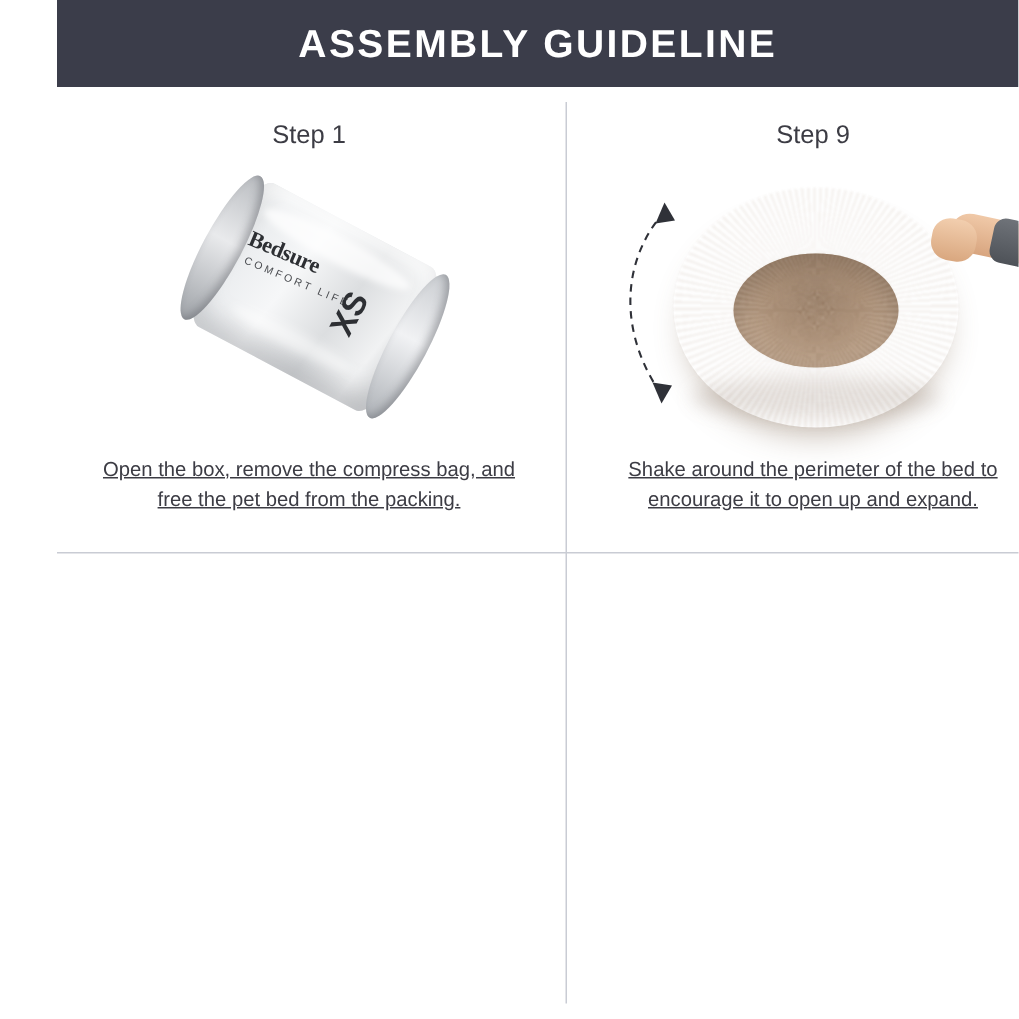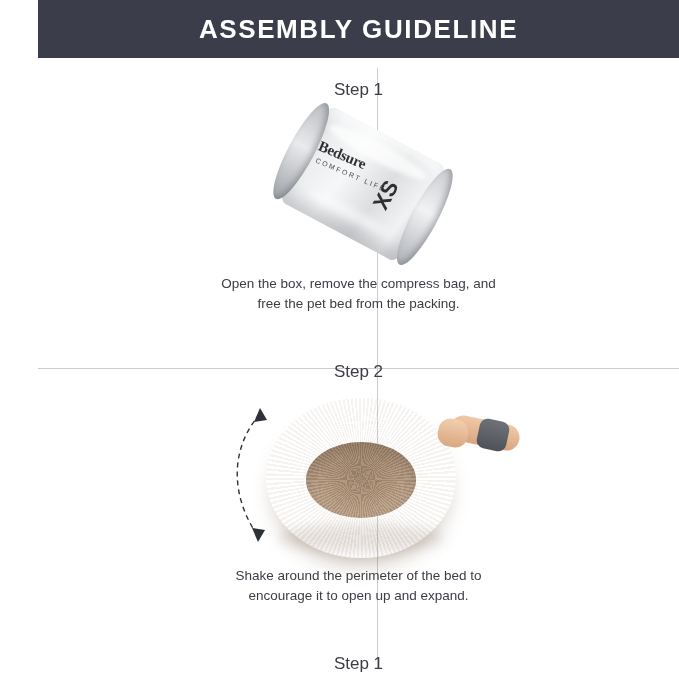--- a/index.html
+++ b/index.html
@@ -33,21 +33,21 @@
   .header-title {
     font-size: 26px;
     font-weight: bold;
     letter-spacing: 1.6px;
     font-family: "Liberation Sans", sans-serif;
   }
   .grid {
     position: relative;
     height: 621px;
     display: grid;
-    grid-template-columns: 1fr;
+    grid-template-columns: 1fr 1fr 1fr 1fr;
     grid-template-rows: 1fr 1fr;
   }
   
   .v-line {
     position: absolute;
     left: 339px;
     top: 10px;
     width: 1px;
     height: 601px;
     background: #c9ccd4;
@@ -82,20 +82,21 @@
     align-items: center;
     justify-content: center;
   }
   .caption {
     font-size: 13.5px;
     line-height: 20px;
     color: #3c3c44;
     text-align: center;
     width: 300px;
     margin-bottom: 16px;
+    text-decoration: underline;
   }
 
   
   .bag-wrap {
     position: relative;
     width: 190px;
     height: 170px;
   }
   .bag {
     position: absolute;
@@ -415,21 +416,21 @@
             <div class="bag-brand">Bedsure</div>
             <div class="bag-sub">COMFORT LIFE</div>
             <div class="bag-size">XS</div>
           </div>
         </div>
       </div>
       <div class="caption">Open the box, remove the compress bag, and free the pet bed from the packing.</div>
     </div>
 
     <div class="cell">
-      <div class="step-title">Step 2</div>
+      <div class="step-title">Step 9</div>
       <div class="art">
         <div class="s2-wrap">
           <svg class="arrow-arc" width="290" height="180">
             <path d="M46 28 C16 62, 16 110, 44 150" stroke="#2f3138" stroke-width="1.4" fill="none" stroke-dasharray="5,4"></path>
             <polygon points="46,22 40,36 53,34" fill="#2f3138"></polygon>
             <polygon points="44,156 38,142 51,144" fill="#2f3138"></polygon>
           </svg>
           <div class="bed s2-bed">
             <div class="bed-shadow" style="left:12px;top:126px;width:166px;height:28px;"></div>
             <div class="bed-outer">

